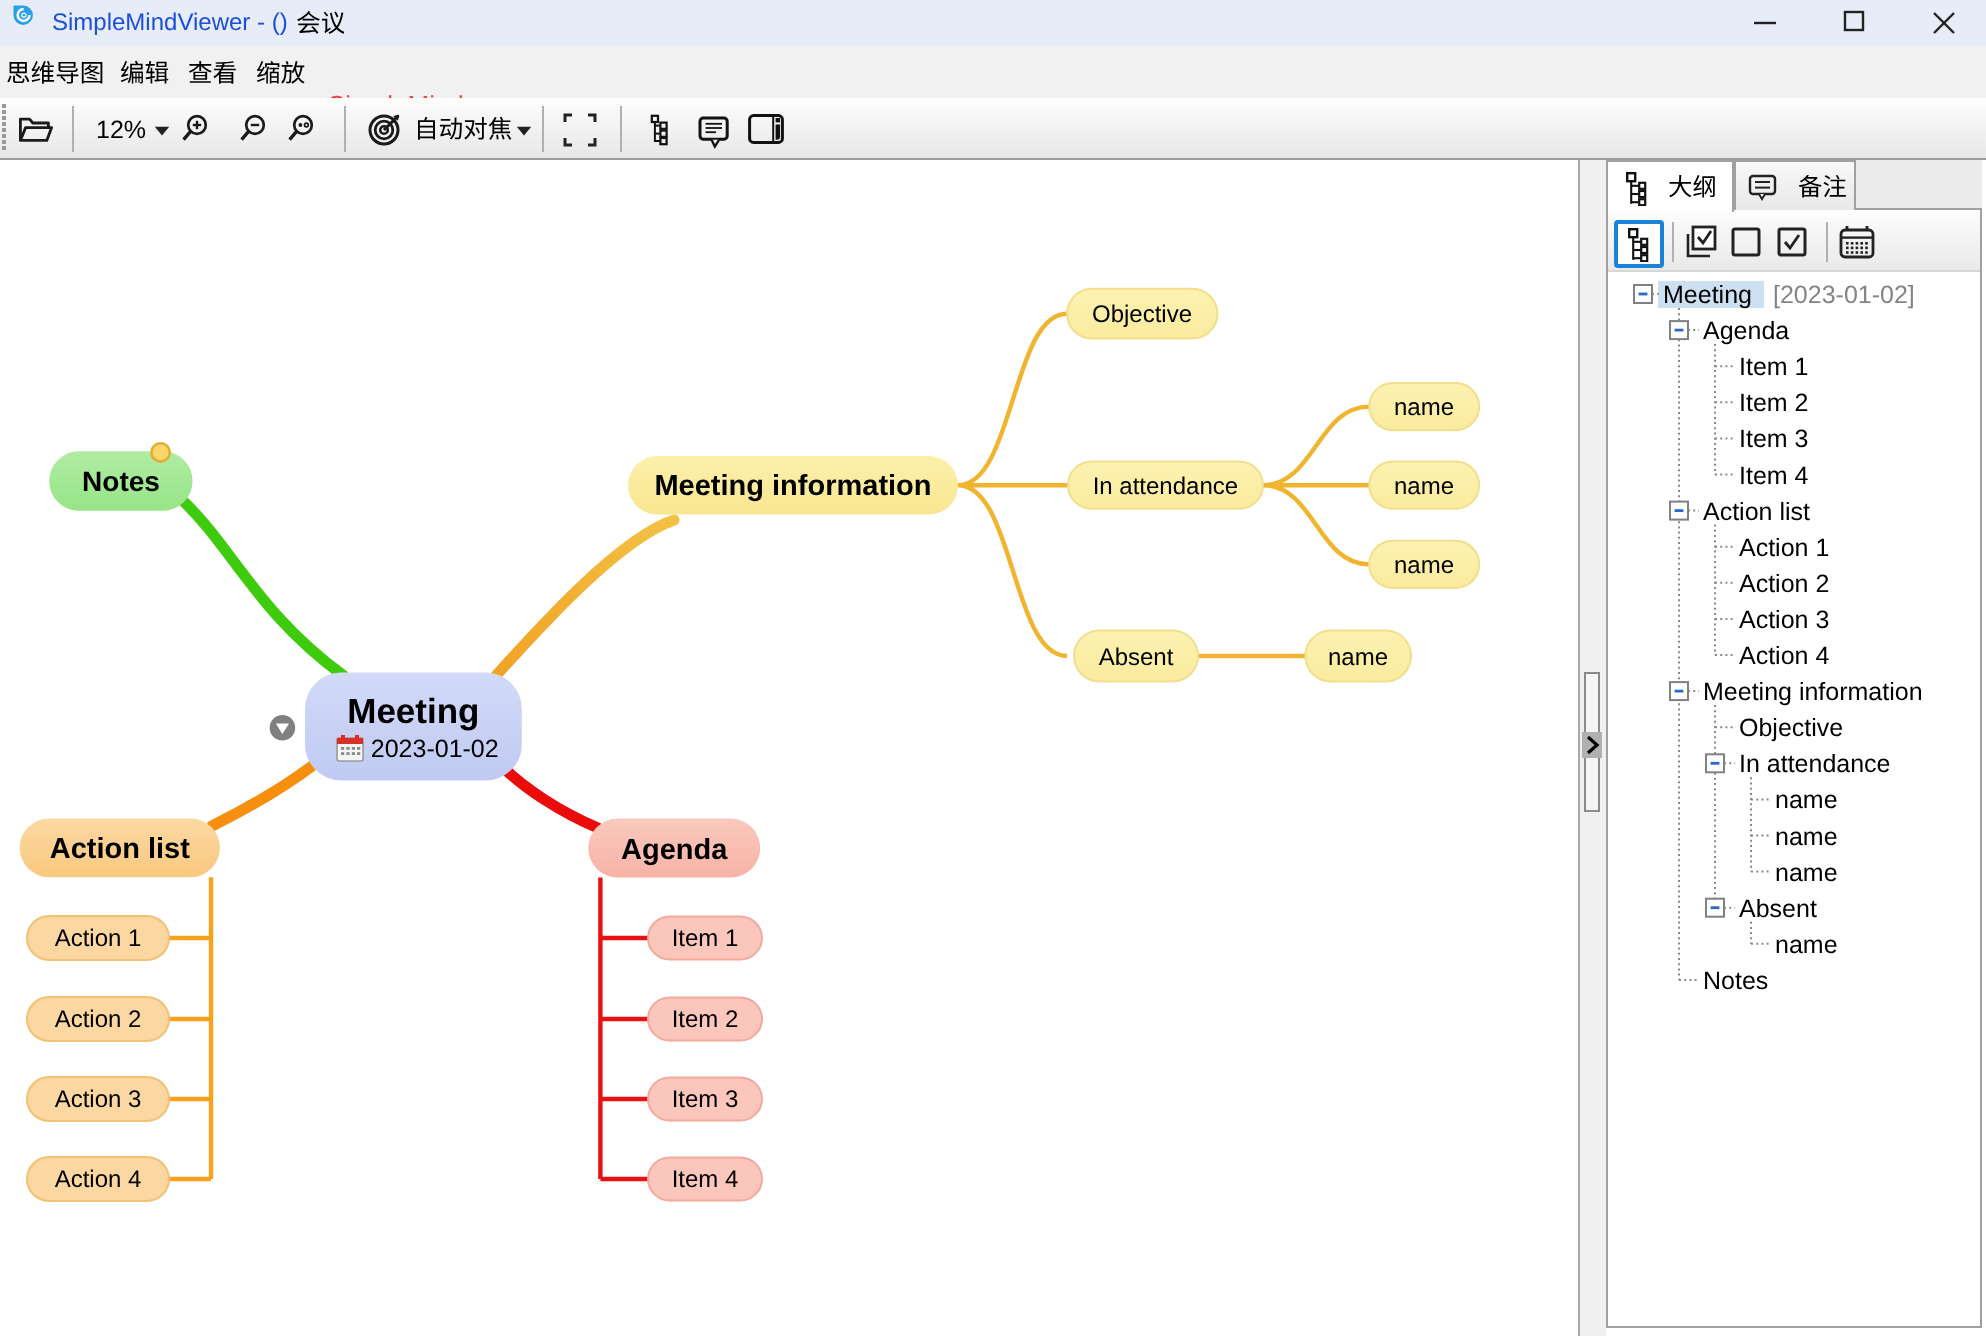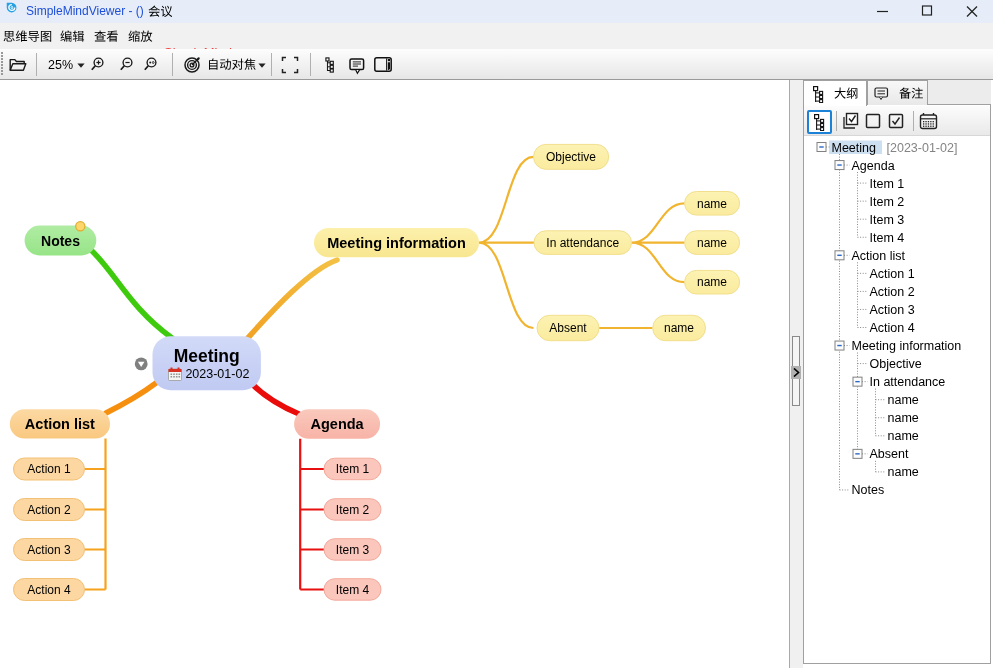--- a/index.html
+++ b/index.html
@@ -77,21 +77,21 @@
     <rect x="1" y="12" width="2" height="2" fill="#999"></rect>
     <rect x="1" y="15" width="2" height="2" fill="#999"></rect>
     <rect x="1" y="18" width="2" height="2" fill="#999"></rect>
     <rect x="1" y="21" width="2" height="2" fill="#999"></rect>
   </svg>
 <svg class="abs" style="left:9px;top:58px" width="18" height="14" viewBox="0 0 18 14">
 <path d="M1.2 12.2 V1.6 h4.6 l1.6 1.9 h7.8 V5.8" fill="none" stroke="#1a1a1a" stroke-width="1.4" stroke-linejoin="round"></path>
 <path d="M1.2 12.2 L3.8 5.8 H16.8 L14.4 12.2 Z" fill="none" stroke="#1a1a1a" stroke-width="1.4" stroke-linejoin="round"></path>
 </svg>
 <div class="abs" style="left:36px;top:53px;width:1px;height:23px;background:#b0b0b0"></div>
-<div class="abs" style="left:48px;top:58px;font-size:12.5px;color:#000">25%</div>
+<div class="abs" style="left:48px;top:58px;font-size:12.5px;color:#000">12%</div>
 <svg class="abs" style="left:77px;top:62.5px" width="8" height="5" viewBox="0 0 8 5">
     <path d="M0.4 0.4 L7.6 0.4 L4 4.8 Z" fill="#222"></path>
   </svg>
 <svg class="abs" style="left:88px;top:56px" width="18" height="18" viewBox="0 0 18 18">
     <circle cx="10.5" cy="6.5" r="4.4" fill="none" stroke="#1a1a1a" stroke-width="1.35"></circle>
     <line x1="7.3" y1="9.7" x2="3.8" y2="13.8" stroke="#1a1a1a" stroke-width="1.7"></line>
     <line x1="8.4" y1="6.5" x2="12.6" y2="6.5" stroke="#1a1a1a" stroke-width="1.2"></line>
     <line x1="10.5" y1="4.4" x2="10.5" y2="8.6" stroke="#1a1a1a" stroke-width="1.2"></line>
   </svg>
 <svg class="abs" style="left:117px;top:56px" width="18" height="18" viewBox="0 0 18 18">

